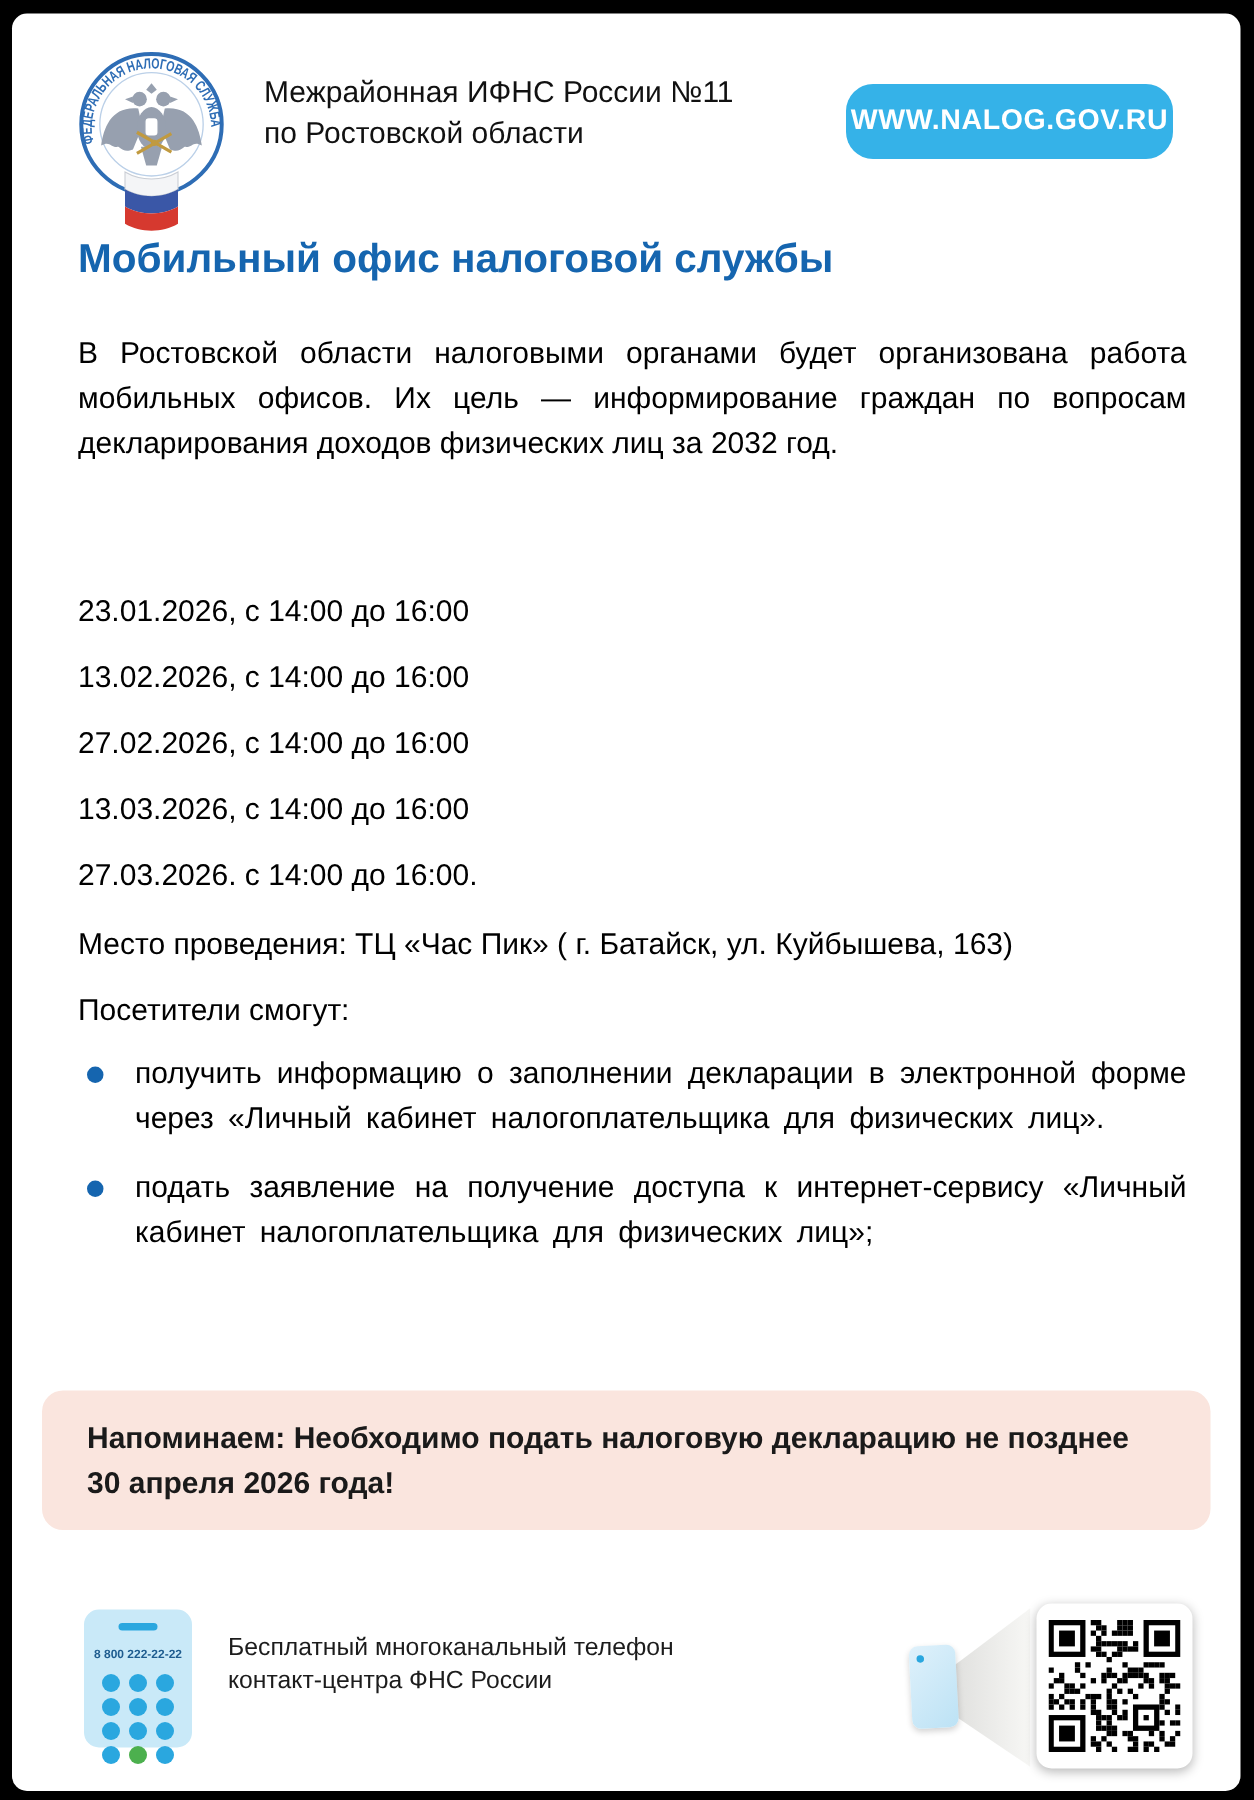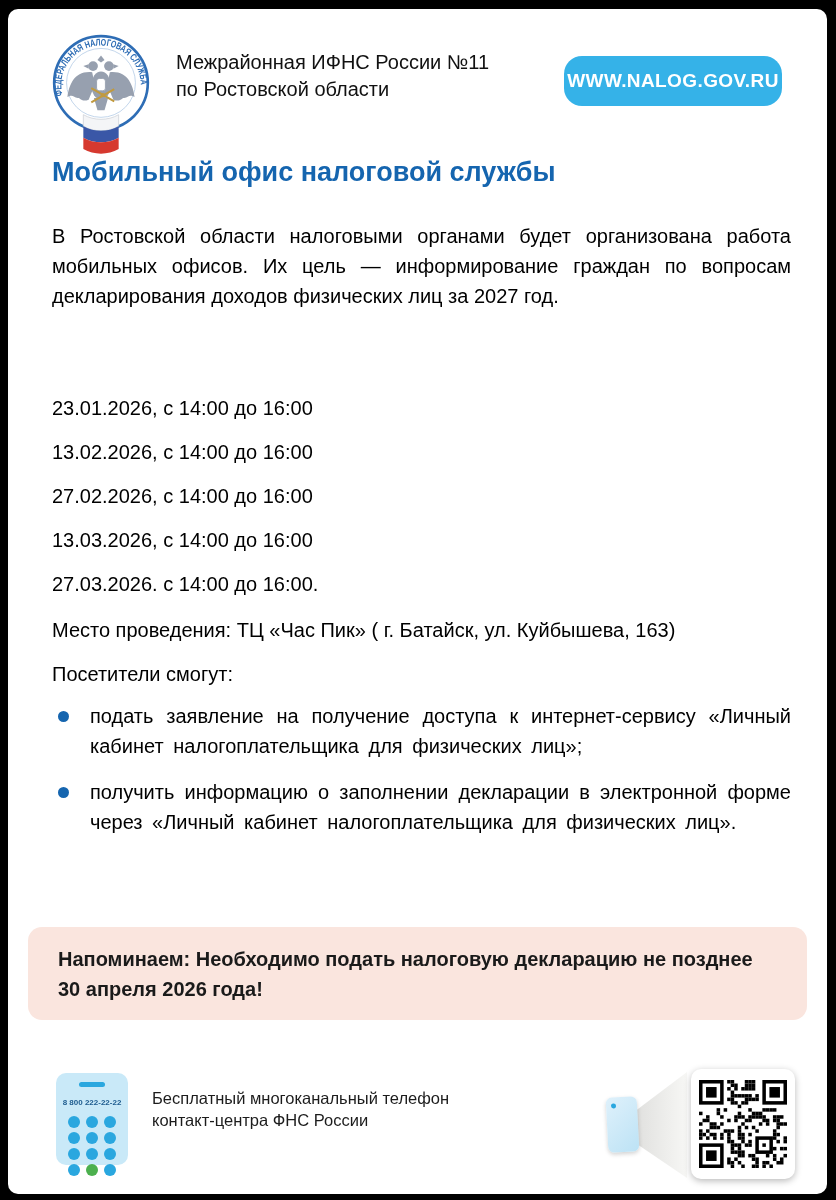--- a/index.html
+++ b/index.html
@@ -134,41 +134,41 @@
 
   <div class="org">
     <div>Межрайонная ИФНС России №11</div>
     <div>по Ростовской области</div>
   </div>
 
   <button class="site-btn">WWW.NALOG.GOV.RU</button>
 
   <h1 class="title">Мобильный офис налоговой службы</h1>
 
-  <p class="abs just p-intro">В Ростовской области налоговыми органами будет организована работа мобильных офисов. Их цель — информирование граждан по вопросам декларирования доходов физических лиц за 2027 год.</p>
+  <p class="abs just p-intro">В Ростовской области налоговыми органами будет организована работа мобильных офисов. Их цель — информирование граждан по вопросам декларирования доходов физических лиц за 2032 год.</p>
 
   <div class="abs dates">
     <p>23.01.2026, с 14:00 до 16:00</p>
     <p>13.02.2026, с 14:00 до 16:00</p>
     <p>27.02.2026, с 14:00 до 16:00</p>
     <p>13.03.2026, с 14:00 до 16:00</p>
     <p>27.03.2026. с 14:00 до 16:00.</p>
   </div>
 
   <p class="abs p-location">Место проведения: ТЦ «Час Пик» ( г. Батайск, ул. Куйбышева, 163)</p>
   <p class="abs p-visitors">Посетители смогут:</p>
 
   <ul class="bullets">
     <li>
       <span class="dot"></span>
-      <span>подать заявление на получение доступа к интернет-сервису «Личный кабинет налогоплательщика для физических лиц»;</span>
+      <span>получить информацию о заполнении декларации в электронной форме через «Личный кабинет налогоплательщика для физических лиц».</span>
     </li>
     <li>
       <span class="dot"></span>
-      <span>получить информацию о заполнении декларации в электронной форме через «Личный кабинет налогоплательщика для физических лиц».</span>
+      <span>подать заявление на получение доступа к интернет-сервису «Личный кабинет налогоплательщика для физических лиц»;</span>
     </li>
   </ul>
 
   <div class="reminder">
     <p>Напоминаем: Необходимо подать налоговую декларацию не позднее 30 апреля 2026 года!</p>
   </div>
 
   <div class="footer">
     <div class="phone-icon">
       <div class="mini-num">8 800 222-22-22</div>

